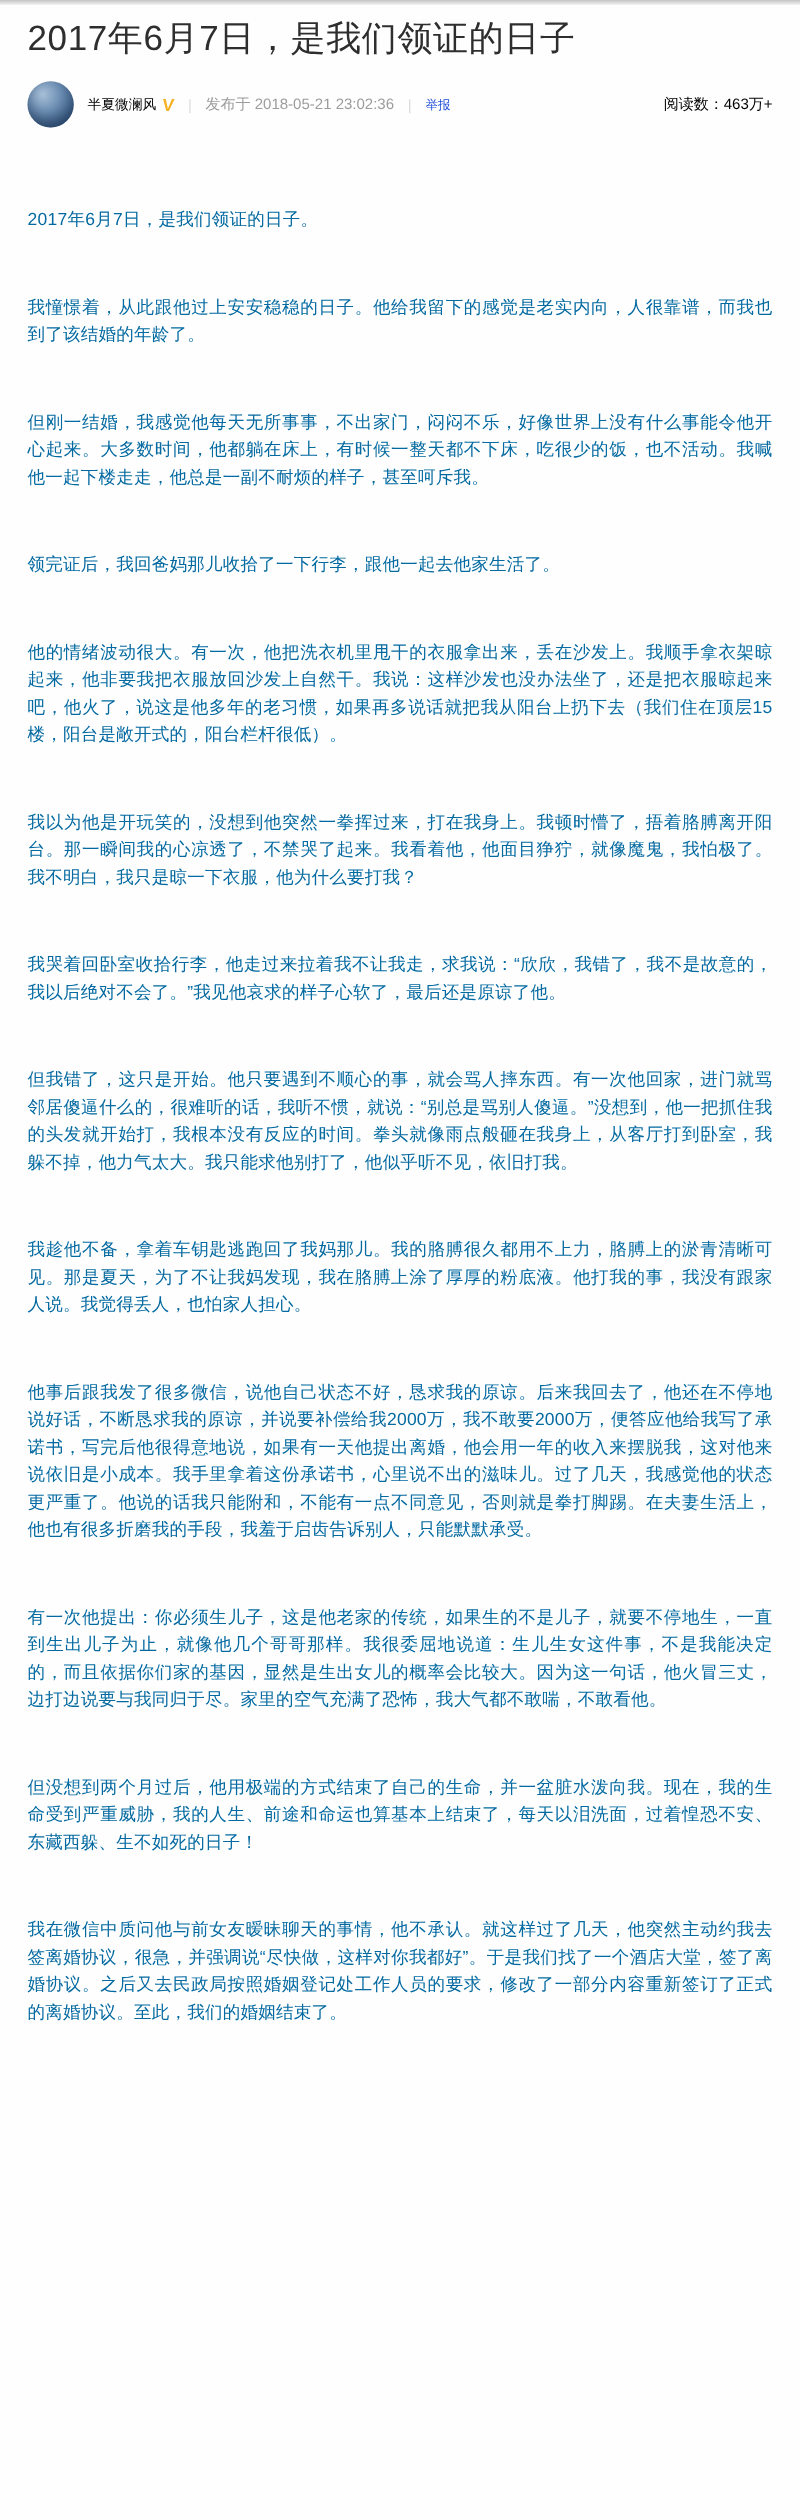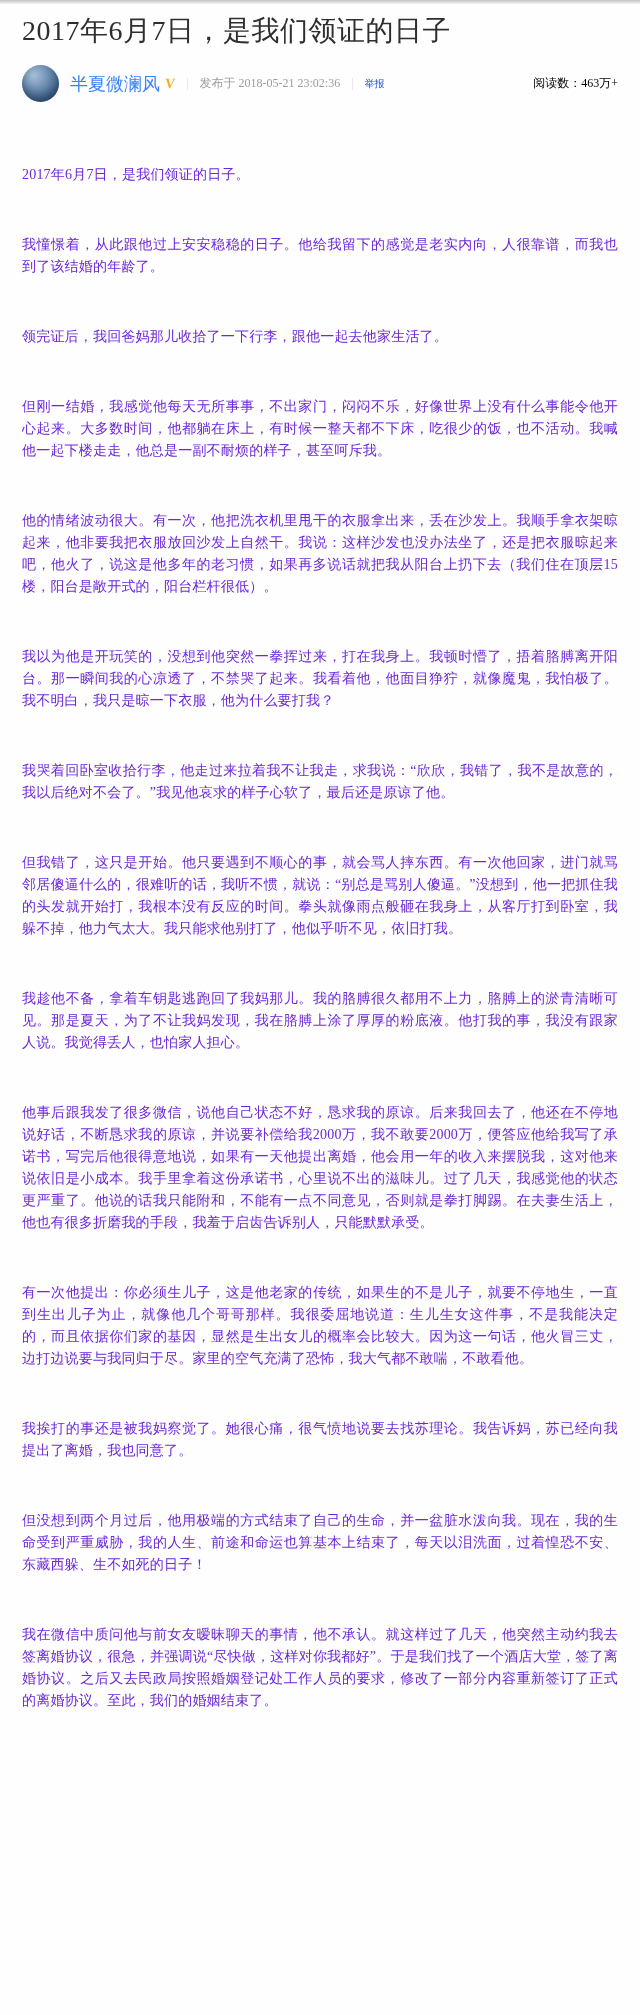--- a/index.html
+++ b/index.html
@@ -10,21 +10,20 @@
     background: #fefefe;
     font-family: "Liberation Sans", "DejaVu Sans", sans-serif;
     position: relative;
   }
   .top-edge {
     height: 4px;
     background: linear-gradient(#c3c3c3, #f4f4f4);
   }
   .page {
     padding: 0 22px;
-    font-family: Liberation Serif, serif;
   }
   .article-title {
     margin: 8px 0 0 0;
     font-size: 28px;
     line-height: 38px;
     font-weight: 500;
     color: #2e2e2e;
     letter-spacing: 0.5px;
   }
   .byline {
@@ -38,22 +37,22 @@
     height: 37px;
     border-radius: 50%;
     flex: 0 0 auto;
     background:
       radial-gradient(circle at 32% 28%, #a8c0d8 0%, #6d8fb4 40%, #31537a 85%, #26436a 100%);
     box-shadow: inset 0 -6px 10px rgba(20,40,70,0.45);
     cursor: pointer;
   }
   .byline .name {
     margin-left: 11px;
-    font-size: 18px;
-    color: #3b82f6;
+    font-size: 11px;
+    color: #000000;
     cursor: pointer;
   }
   .byline .vbadge {
     margin-left: 5px;
     font-size: 14px;
     font-weight: 800;
     color: #f5b122;
     transform: skewX(-6deg);
     display: inline-block;
   }
@@ -76,21 +75,21 @@
     font-size: 12px;
     color: #000000;
   }
   .article-body {
     margin-top: 62px;
   }
   .para {
     margin: 0 0 48px 0;
     font-size: 14px;
     line-height: 22px;
-    color: #6d28d9;
+    color: #0369a1;
     text-align: justify;
     letter-spacing: 0.2px;
   }
 </style>
 </head>
 <body>
 
 <div class="top-edge"></div>
 
 <div class="page">
@@ -104,27 +103,26 @@
     <span class="sep">|</span>
     <span class="pub-time">发布于 2018-05-21 23:02:36</span>
     <span class="sep">|</span>
     <span class="report-link">举报</span>
     <span class="read-count">阅读数：463万+</span>
   </div>
 
   <div class="article-body">
       <p class="para">2017年6月7日，是我们领证的日子。</p>
       <p class="para">我憧憬着，从此跟他过上安安稳稳的日子。他给我留下的感觉是老实内向，人很靠谱，而我也到了该结婚的年龄了。</p>
+      <p class="para">但刚一结婚，我感觉他每天无所事事，不出家门，闷闷不乐，好像世界上没有什么事能令他开心起来。大多数时间，他都躺在床上，有时候一整天都不下床，吃很少的饭，也不活动。我喊他一起下楼走走，他总是一副不耐烦的样子，甚至呵斥我。</p>
       <p class="para">领完证后，我回爸妈那儿收拾了一下行李，跟他一起去他家生活了。</p>
-      <p class="para">但刚一结婚，我感觉他每天无所事事，不出家门，闷闷不乐，好像世界上没有什么事能令他开心起来。大多数时间，他都躺在床上，有时候一整天都不下床，吃很少的饭，也不活动。我喊他一起下楼走走，他总是一副不耐烦的样子，甚至呵斥我。</p>
       <p class="para">他的情绪波动很大。有一次，他把洗衣机里甩干的衣服拿出来，丢在沙发上。我顺手拿衣架晾起来，他非要我把衣服放回沙发上自然干。我说：这样沙发也没办法坐了，还是把衣服晾起来吧，他火了，说这是他多年的老习惯，如果再多说话就把我从阳台上扔下去（我们住在顶层15楼，阳台是敞开式的，阳台栏杆很低）。</p>
       <p class="para">我以为他是开玩笑的，没想到他突然一拳挥过来，打在我身上。我顿时懵了，捂着胳膊离开阳台。那一瞬间我的心凉透了，不禁哭了起来。我看着他，他面目狰狞，就像魔鬼，我怕极了。我不明白，我只是晾一下衣服，他为什么要打我？</p>
       <p class="para">我哭着回卧室收拾行李，他走过来拉着我不让我走，求我说：“欣欣，我错了，我不是故意的，我以后绝对不会了。”我见他哀求的样子心软了，最后还是原谅了他。</p>
       <p class="para">但我错了，这只是开始。他只要遇到不顺心的事，就会骂人摔东西。有一次他回家，进门就骂邻居傻逼什么的，很难听的话，我听不惯，就说：“别总是骂别人傻逼。”没想到，他一把抓住我的头发就开始打，我根本没有反应的时间。拳头就像雨点般砸在我身上，从客厅打到卧室，我躲不掉，他力气太大。我只能求他别打了，他似乎听不见，依旧打我。</p>
       <p class="para">我趁他不备，拿着车钥匙逃跑回了我妈那儿。我的胳膊很久都用不上力，胳膊上的淤青清晰可见。那是夏天，为了不让我妈发现，我在胳膊上涂了厚厚的粉底液。他打我的事，我没有跟家人说。我觉得丢人，也怕家人担心。</p>
       <p class="para">他事后跟我发了很多微信，说他自己状态不好，恳求我的原谅。后来我回去了，他还在不停地说好话，不断恳求我的原谅，并说要补偿给我2000万，我不敢要2000万，便答应他给我写了承诺书，写完后他很得意地说，如果有一天他提出离婚，他会用一年的收入来摆脱我，这对他来说依旧是小成本。我手里拿着这份承诺书，心里说不出的滋味儿。过了几天，我感觉他的状态更严重了。他说的话我只能附和，不能有一点不同意见，否则就是拳打脚踢。在夫妻生活上，他也有很多折磨我的手段，我羞于启齿告诉别人，只能默默承受。</p>
       <p class="para">有一次他提出：你必须生儿子，这是他老家的传统，如果生的不是儿子，就要不停地生，一直到生出儿子为止，就像他几个哥哥那样。我很委屈地说道：生儿生女这件事，不是我能决定的，而且依据你们家的基因，显然是生出女儿的概率会比较大。因为这一句话，他火冒三丈，边打边说要与我同归于尽。家里的空气充满了恐怖，我大气都不敢喘，不敢看他。</p>
-      <p class="para">我挨打的事还是被我妈察觉了。她很心痛，很气愤地说要去找苏理论。我告诉妈，苏已经向我提出了离婚，我也同意了。</p>
       <p class="para">但没想到两个月过后，他用极端的方式结束了自己的生命，并一盆脏水泼向我。现在，我的生命受到严重威胁，我的人生、前途和命运也算基本上结束了，每天以泪洗面，过着惶恐不安、东藏西躲、生不如死的日子！</p>
       <p class="para">我在微信中质问他与前女友暧昧聊天的事情，他不承认。就这样过了几天，他突然主动约我去签离婚协议，很急，并强调说“尽快做，这样对你我都好”。于是我们找了一个酒店大堂，签了离婚协议。之后又去民政局按照婚姻登记处工作人员的要求，修改了一部分内容重新签订了正式的离婚协议。至此，我们的婚姻结束了。</p>
     </div>
 
 </div>
 
 </body></html>

